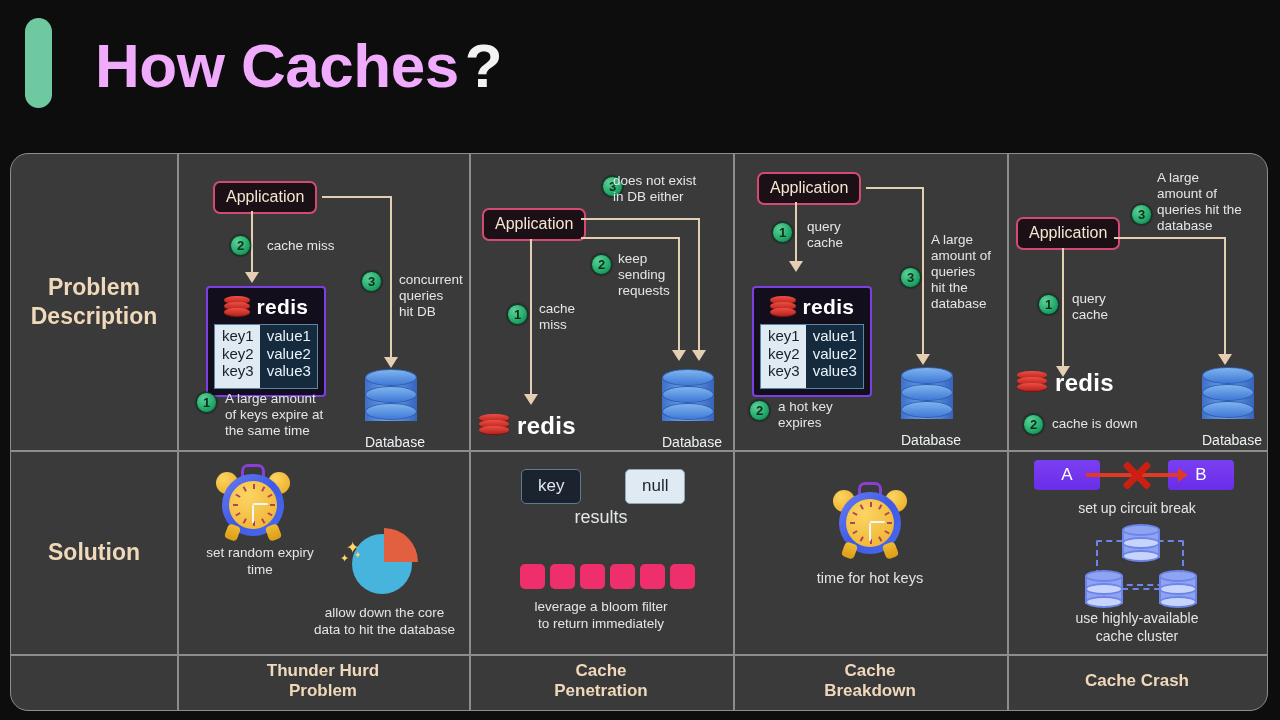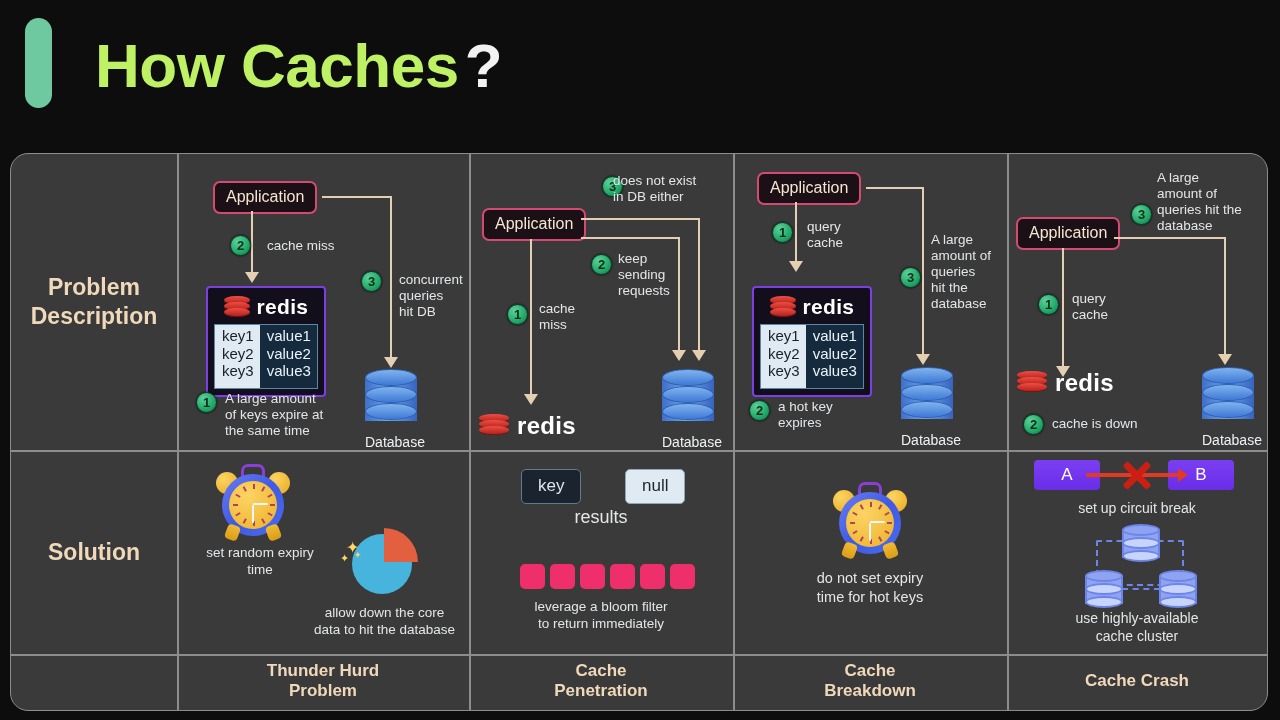--- a/index.html
+++ b/index.html
@@ -15,21 +15,21 @@
   .header { position: absolute; left: 0; top: 0; width: 1280px; height: 145px; background: #0d0d0d; }
   .title-bar {
     position: absolute; left: 25px; top: 18px; width: 27px; height: 90px;
     background: #6fc9a0; border-radius: 14px;
   }
   .title {
     position: absolute; left: 95px; top: 20px; height: 90px;
     display: flex; align-items: center; white-space: nowrap;
   }
   .title-plain {
-    font-size: 62px; font-weight: bold; color: #bef264; letter-spacing: -0.5px; text-align: center;
+    font-size: 62px; font-weight: bold; color: #f0abfc; letter-spacing: -0.5px; text-align: center;
   }
   .title-hl {
     font-size: 62px; font-weight: bold; color: #111111;
     background: #efcda9; border-radius: 28px;
     padding: 2px 22px 8px 22px; margin: 0 2px;
   }
   .title-q { font-size: 62px; font-weight: bold; color: #f2f2f2; margin-left: 6px; }
 
   
   .grid {
@@ -548,21 +548,20 @@
             <div class="tick" style="transform:rotate(330deg)"></div>
             <div class="hand" style="left:23px; top:24px; width:2px; height:18px;"></div>
             <div class="hand" style="left:24px; top:22px; width:15px; height:2px;"></div>
           </div>
           <div class="footL"></div>
             <div class="footR"></div>
         </div>
       </div>
 
       <div class="lbl" style="left:0; top:119px; width:274px; text-align:center; font-size:14.5px; line-height:1.28;">
-        <div>do not set expiry</div>
         <div>time for hot keys</div>
       </div>
     </div>
 
     <div class="cell" style="left:996px; top:296px; width:260px; height:204px;">
 
       <div class="abbox" style="left:27px; top:10px;">A</div>
       <div class="abbox" style="left:161px; top:10px;">B</div>
 
       <div class="redline" style="left:79px; top:23px; width:95px;"></div>

